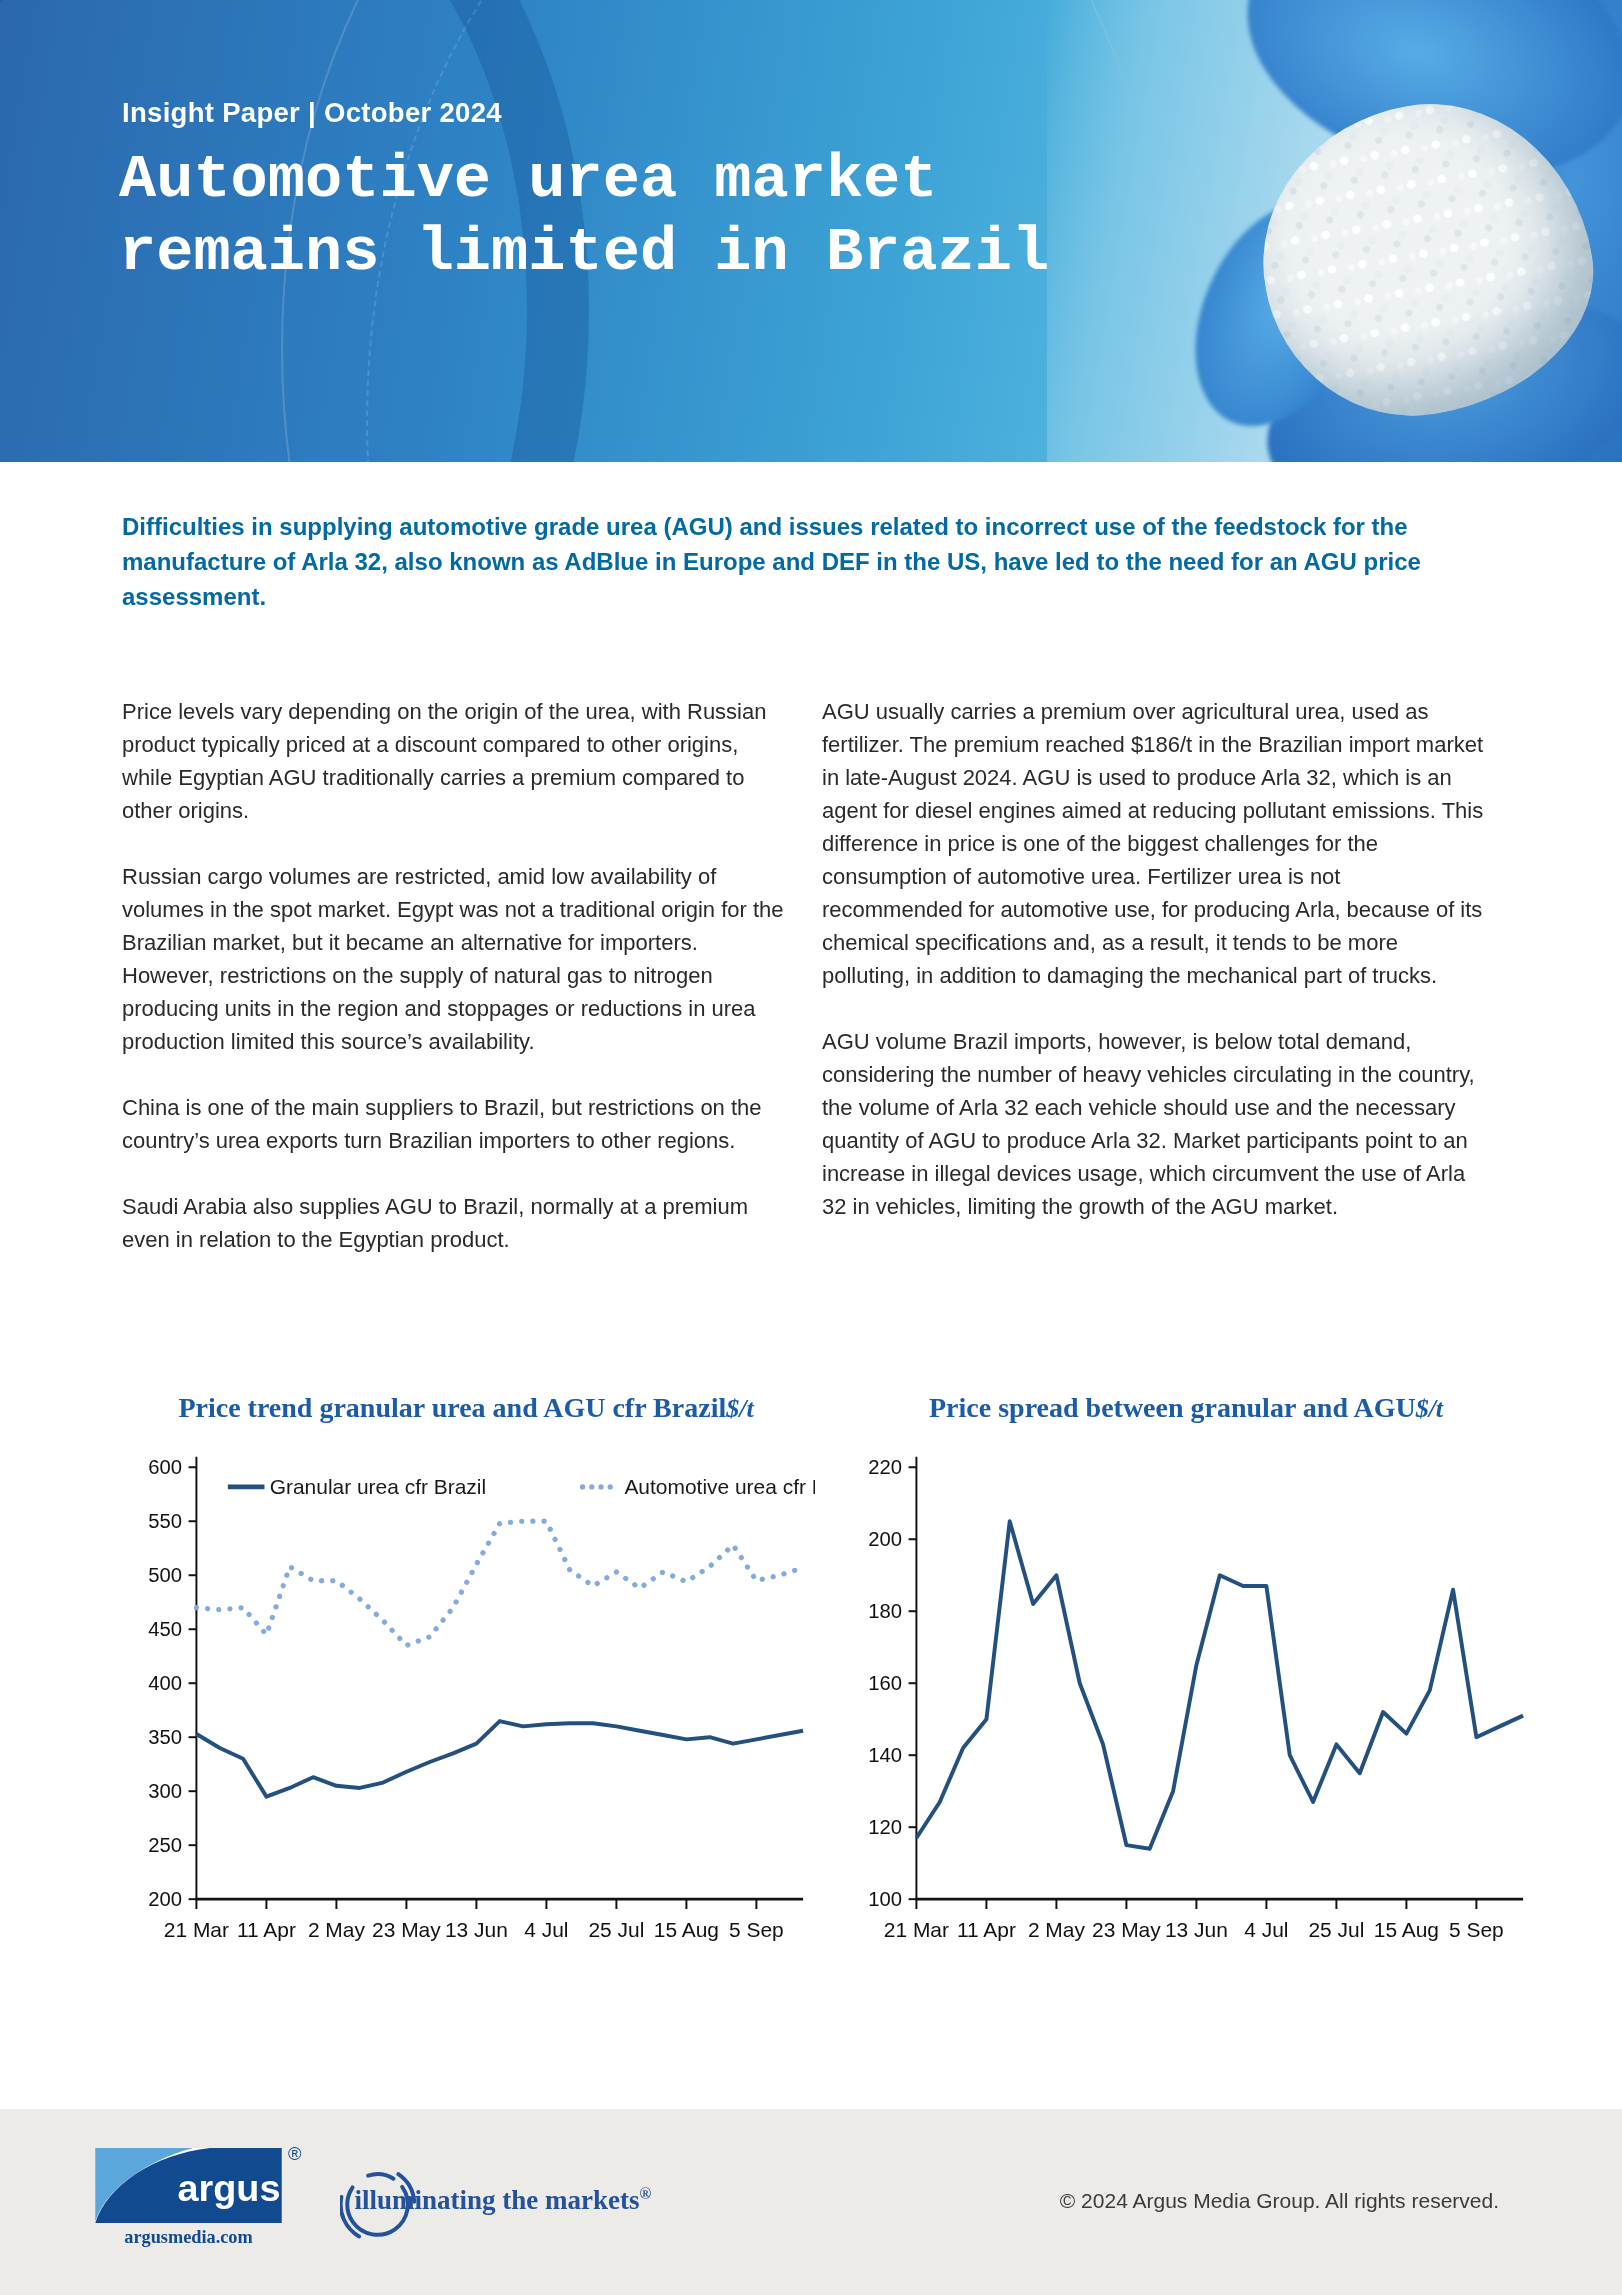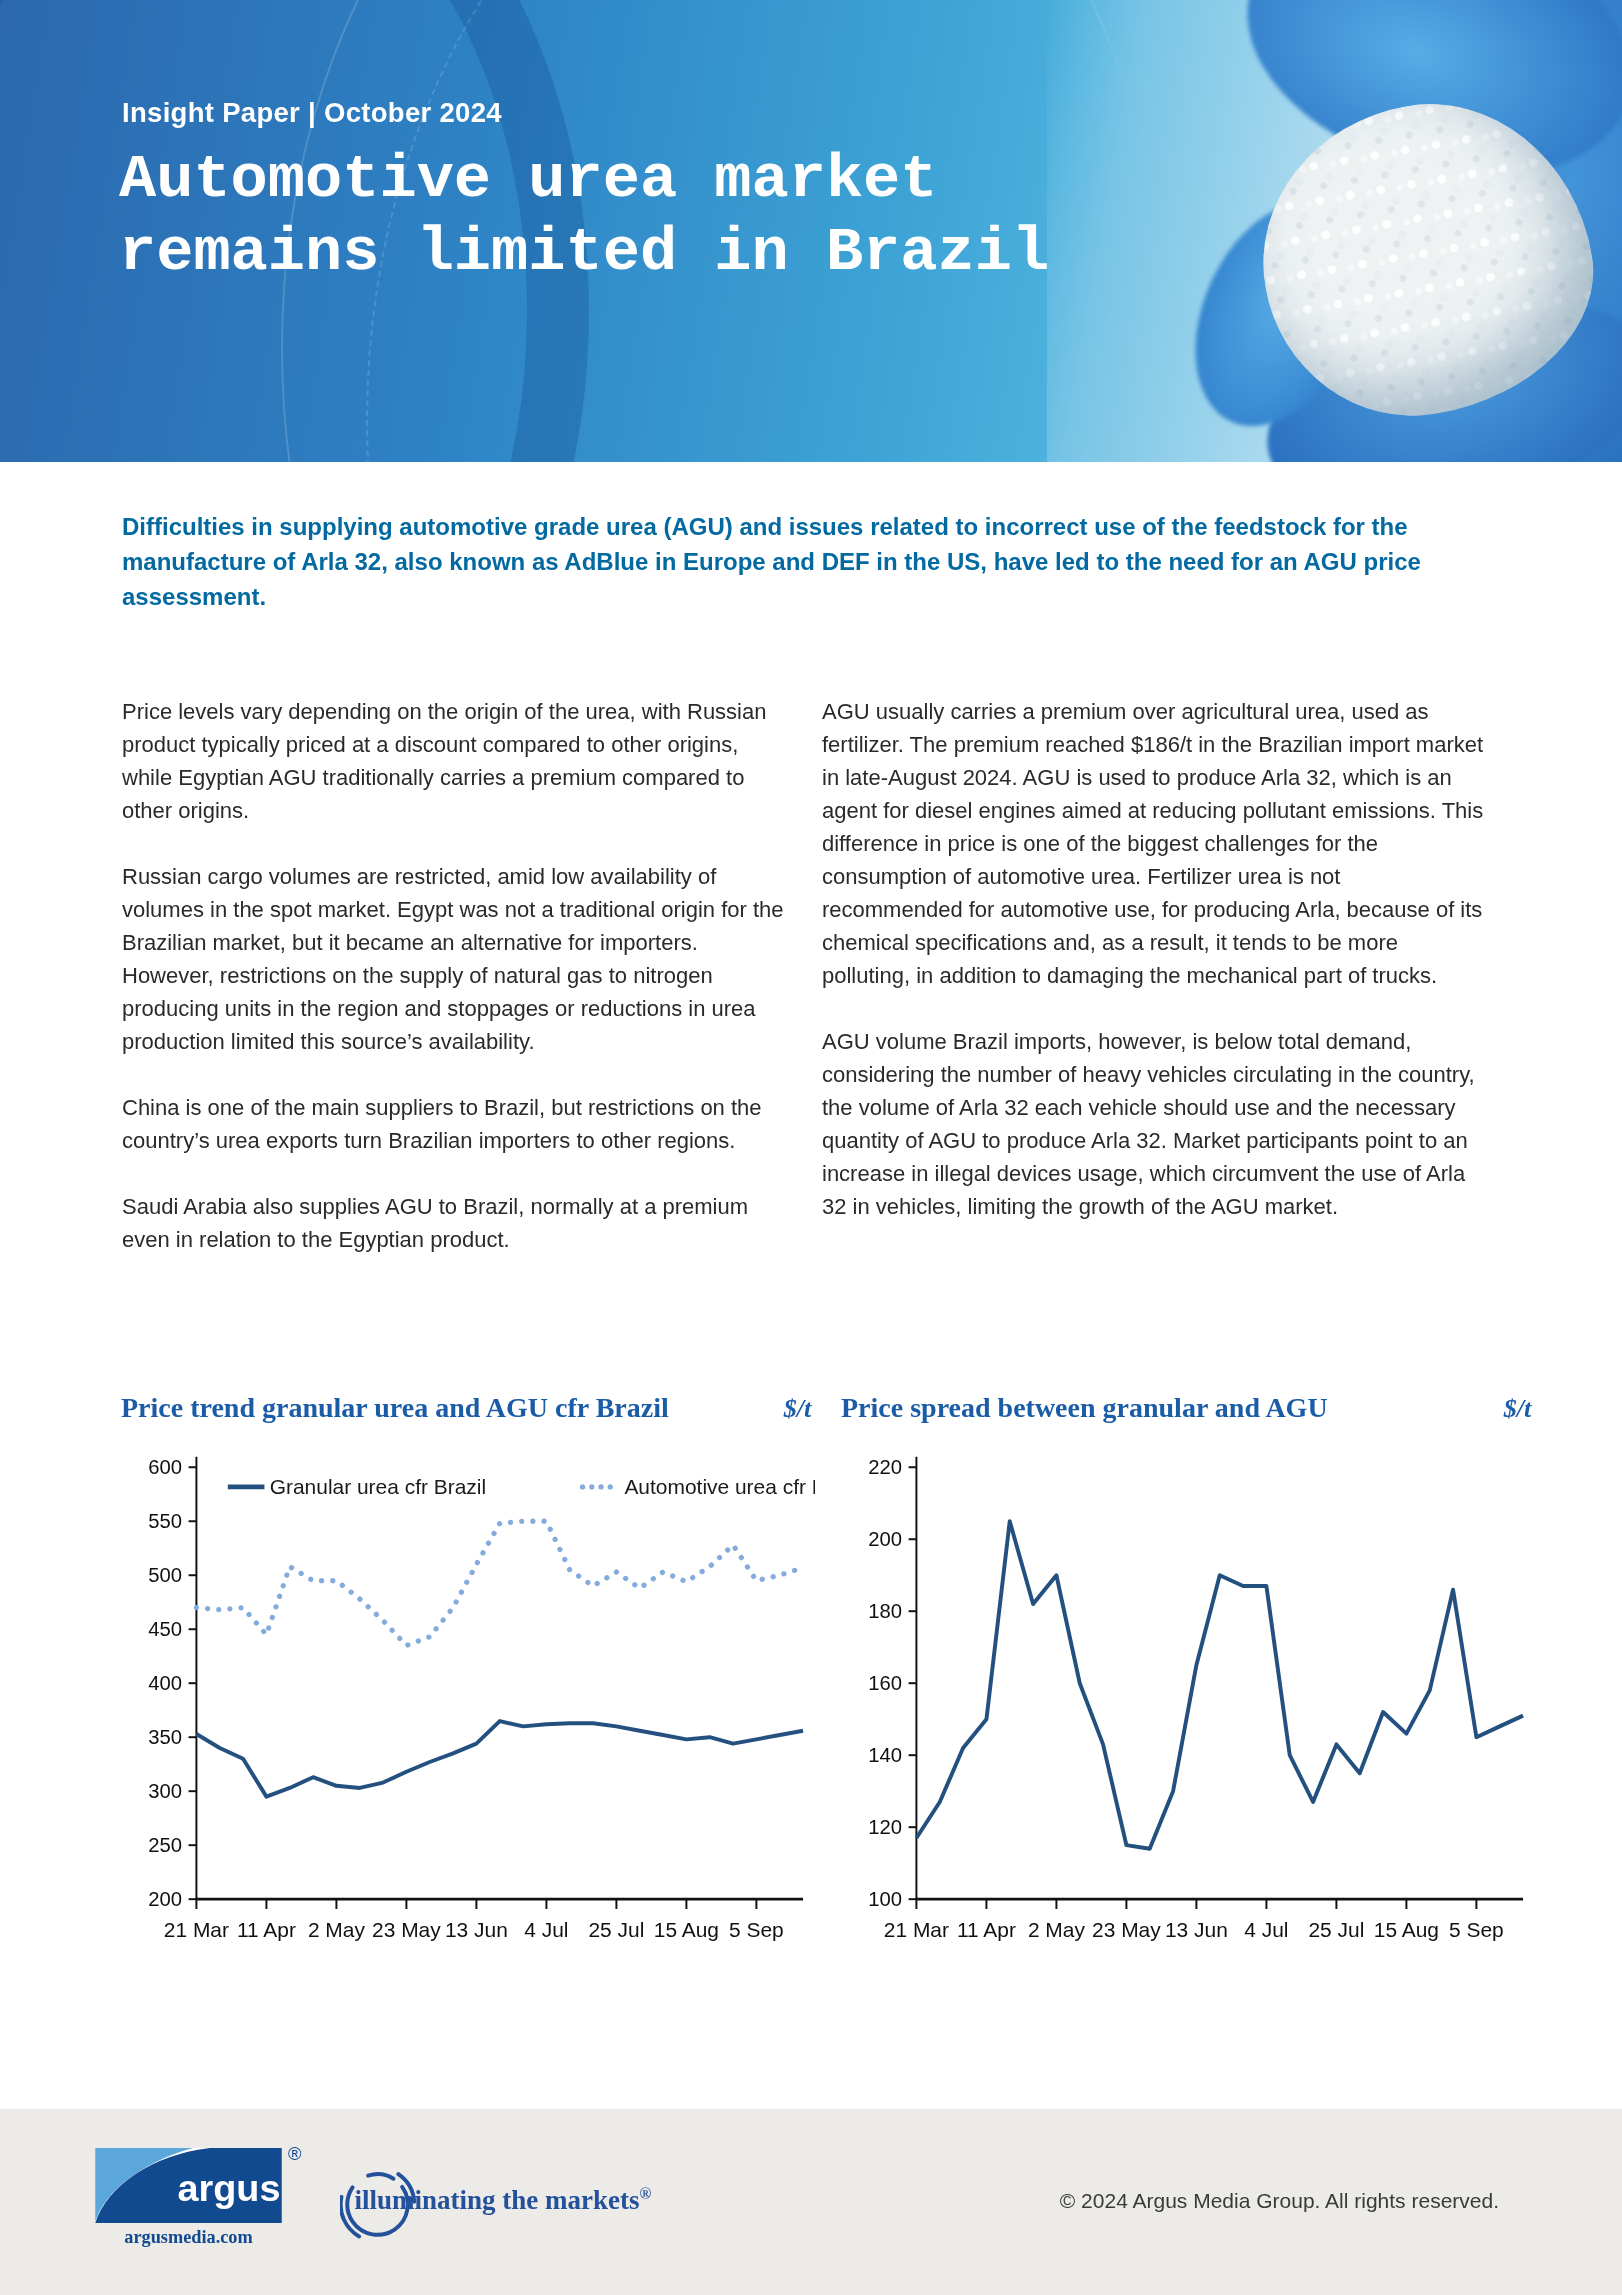--- a/index.html
+++ b/index.html
@@ -46,21 +46,21 @@
 
   
   .cols{position:absolute;left:122px;top:695px;width:1381px;display:flex;gap:36px;}
   .col{width:664px;color:#2a2a2a;font-size:22px;line-height:33px;}
   .col p{margin:0 0 33px 0;}
 
   
   .chart{position:absolute;top:1392px;width:694px;}
   .chart-1{left:121px;}
   .chart-2{left:841px;}
-  .chart-head{display:flex;justify-content:space-between;align-items:baseline;height:42px;}
+  .chart-head{display:flex;justify-content:center;align-items:baseline;height:42px;}
   .chart-title{font-family:"Liberation Serif",serif;font-weight:bold;font-size:28px;color:#1b5ca8;}
   .chart-unit{font-family:"Liberation Serif",serif;font-style:italic;font-weight:bold;font-size:26px;color:#1b5ca8;padding-right:3.9px;}
   .chart svg{display:block;margin-top:10.5px;}
   .chart text{font-family:"Liberation Sans",sans-serif;}
 
   
   .footer{position:absolute;left:0;top:2109px;width:1623px;height:186px;background:#edebe8;}
   .argus-block{position:absolute;left:95px;top:39px;width:187px;}
   .argus-reg{position:absolute;right:-19.6px;top:-5.2px;color:#124a8f;font-size:18.3px;}
   .argus-site{position:absolute;left:0;top:79px;width:187px;text-align:center;color:#124a8f;

